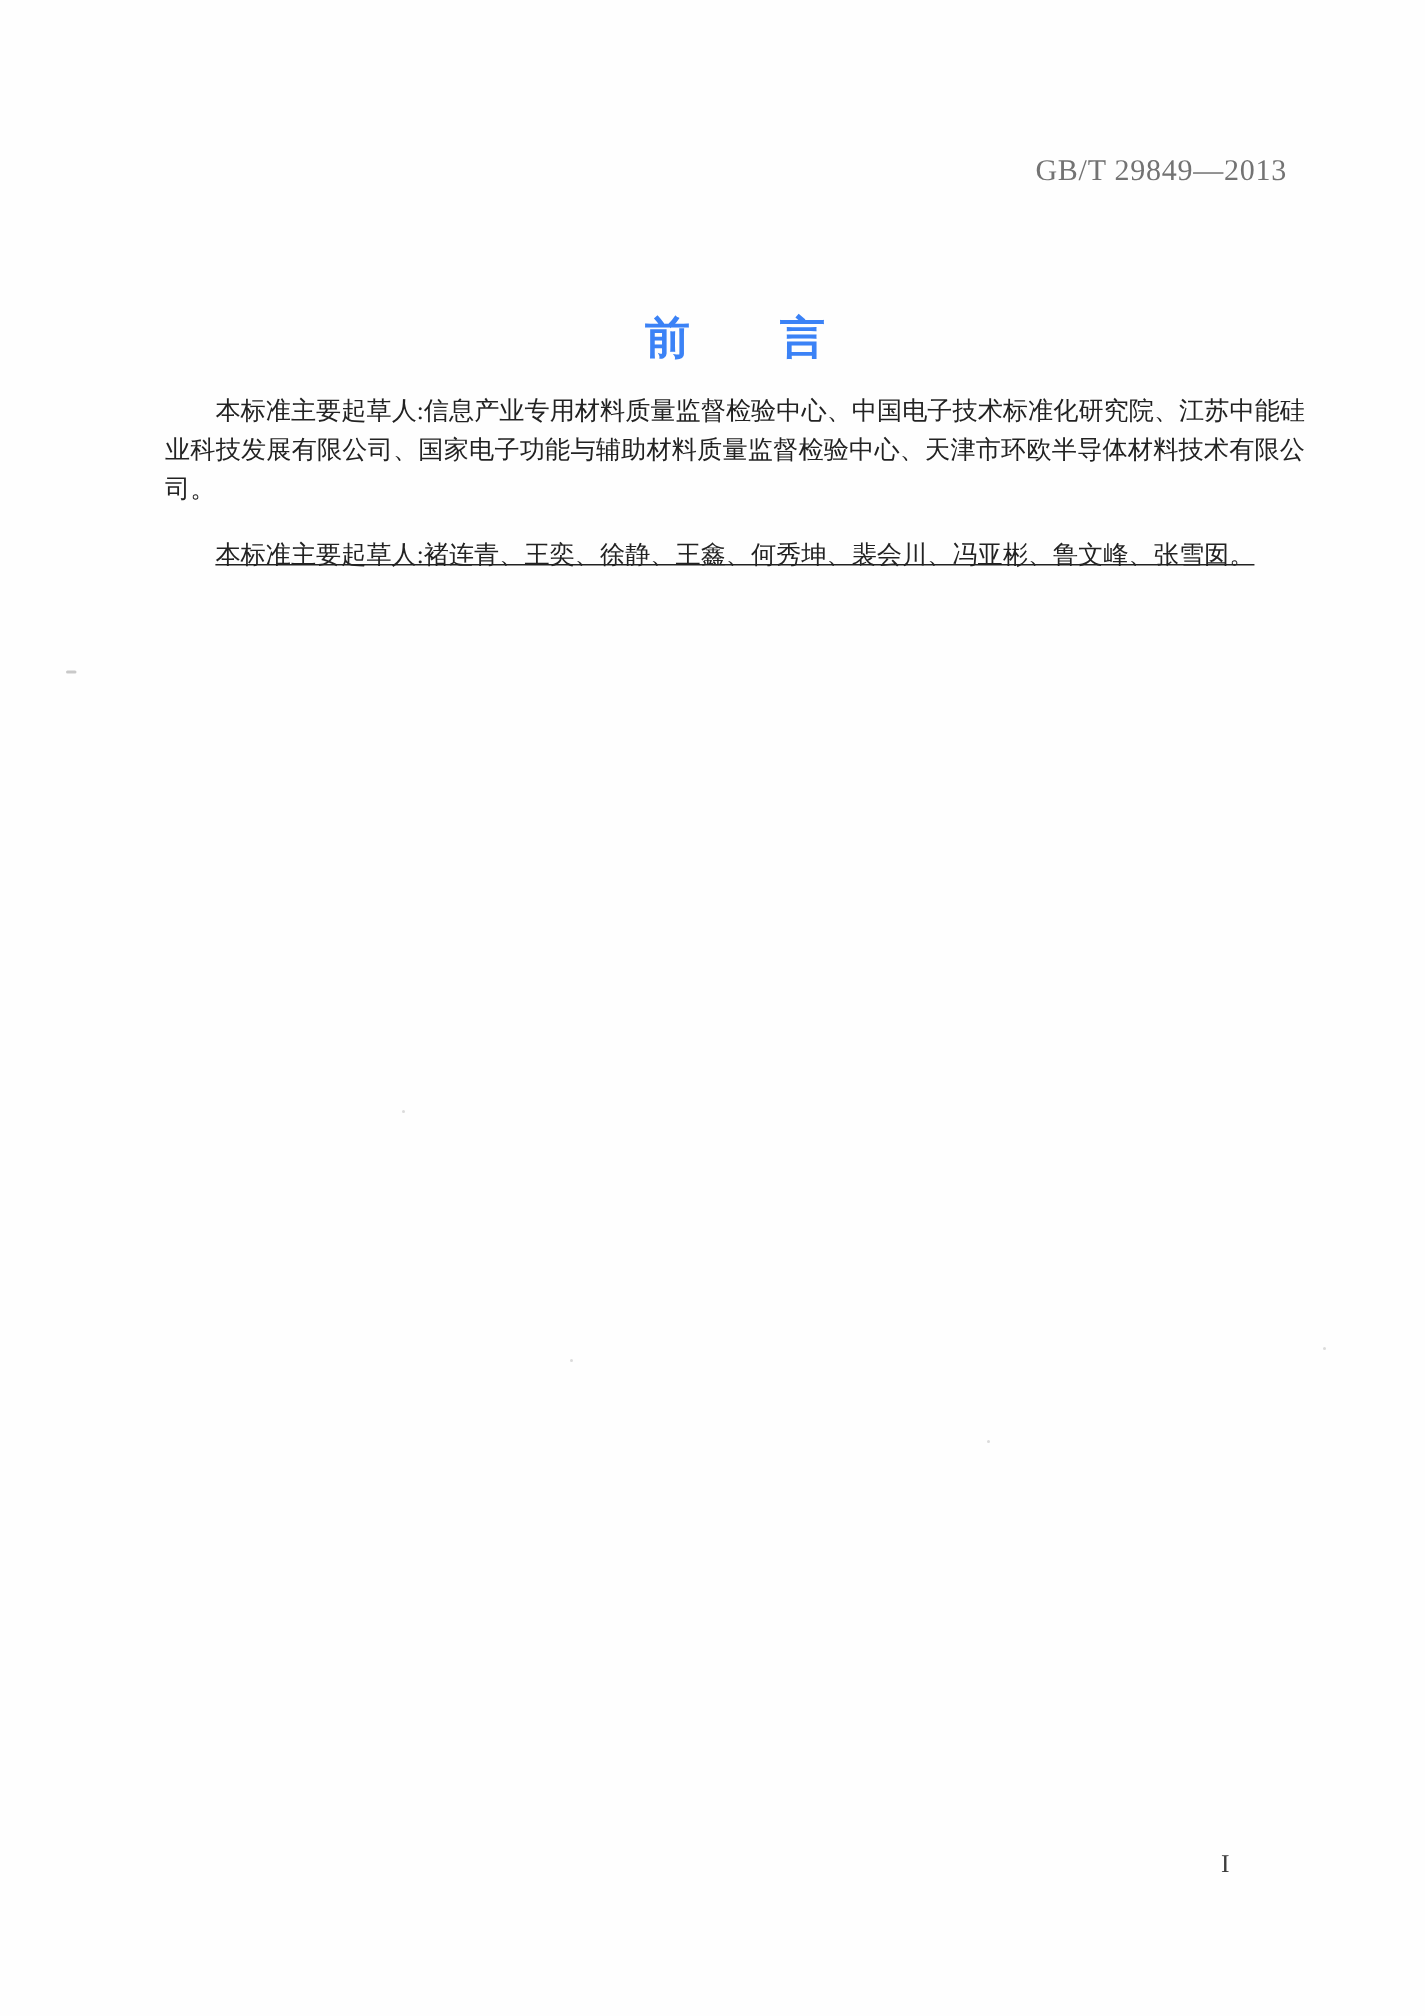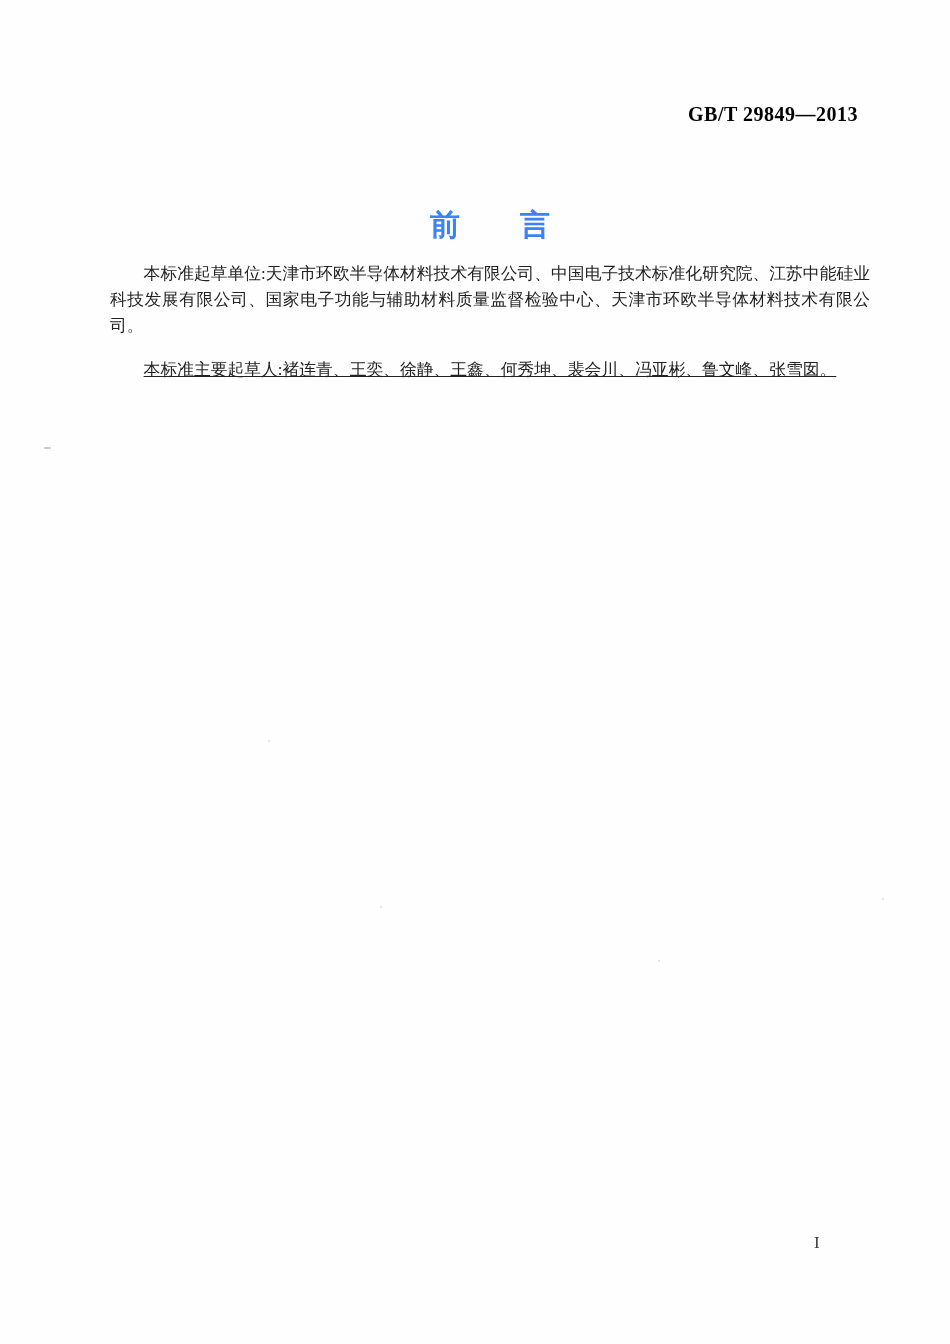--- a/index.html
+++ b/index.html
@@ -14,23 +14,23 @@
     background: #fefefe;
     overflow: hidden;
     font-family: "Liberation Serif", "DejaVu Serif", serif;
     color: #1f1f1f;
   }
   .doc-number {
     position: absolute;
     top: 103px;
     right: 92px;
     font-size: 20px;
-    font-weight: bold;
+    font-weight: normal;
     letter-spacing: 0.5px;
-    color: #000000;
+    color: #737373;
     white-space: nowrap;
   }
   .doc-title {
     position: absolute;
     top: 185px;
     left: 110px;
     width: 760px;
     text-align: center;
     font-size: 30px;
     font-weight: bold;
@@ -83,21 +83,21 @@
 </head>
 <body>
 
 <div class="page">
 
   <div class="doc-number">GB/T 29849—2013</div>
 
   <h1 class="doc-title">前言</h1>
 
   <div class="body-text">
-    <p>本标准起草单位:天津市环欧半导体材料技术有限公司、中国电子技术标准化研究院、江苏中能硅业科技发展有限公司、国家电子功能与辅助材料质量监督检验中心、天津市环欧半导体材料技术有限公司。</p>
+    <p>本标准主要起草人:信息产业专用材料质量监督检验中心、中国电子技术标准化研究院、江苏中能硅业科技发展有限公司、国家电子功能与辅助材料质量监督检验中心、天津市环欧半导体材料技术有限公司。</p>
     <p class="gap-before">本标准主要起草人:褚连青、王奕、徐静、王鑫、何秀坤、裴会川、冯亚彬、鲁文峰、张雪囡。</p>
   </div>
 
   <div class="page-number">I</div>
 
   <div class="speck dash" style="left:44px; top:447px;"></div>
   <div class="speck dot" style="left:268px; top:740px;"></div>
   <div class="speck dot" style="left:380px; top:906px;"></div>
   <div class="speck dot" style="left:658px; top:960px;"></div>
   <div class="speck dot" style="left:882px; top:898px;"></div>

